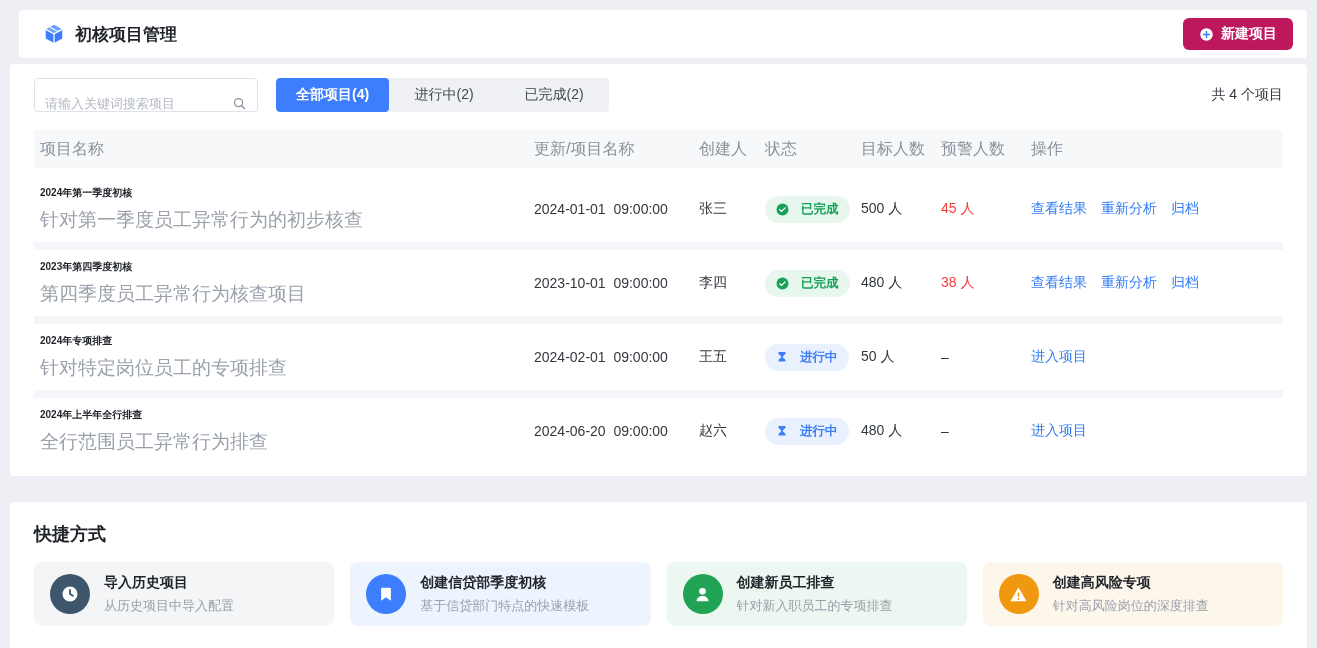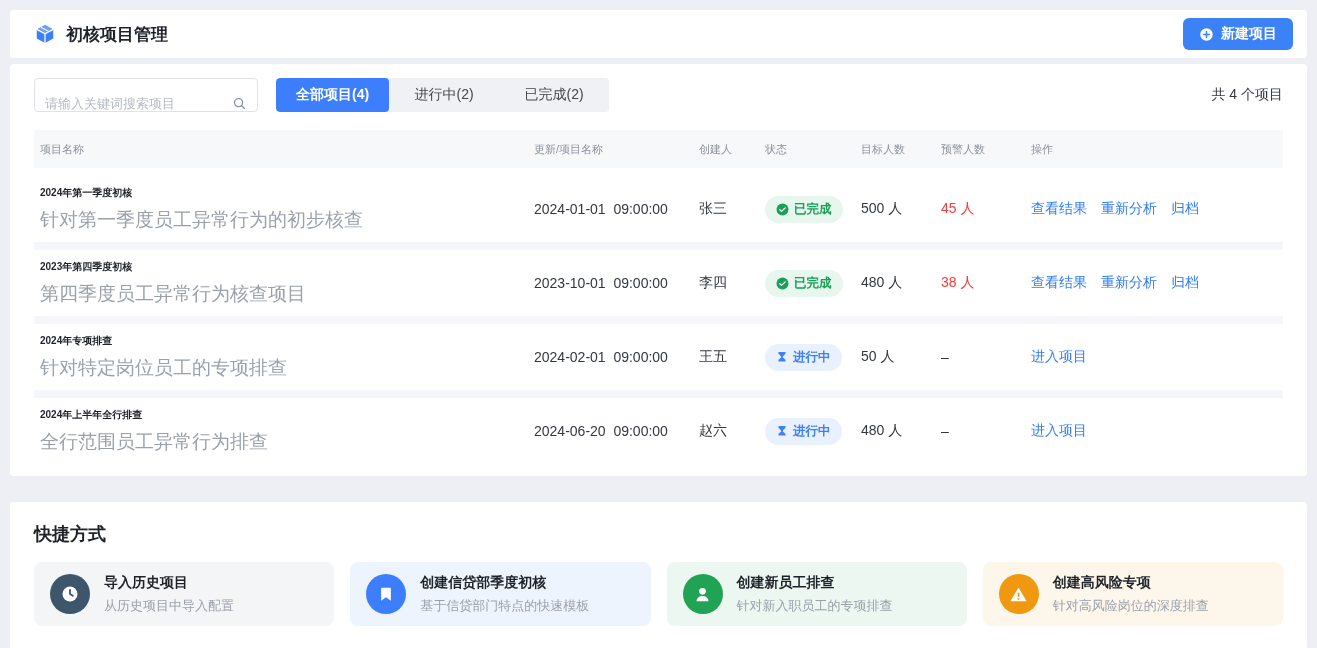--- a/index.html
+++ b/index.html
@@ -9,26 +9,26 @@
     font-family: "Liberation Sans", "DejaVu Sans", sans-serif;
     color: #20242b;
     overflow: hidden;
   }
   .page { padding: 10px; display: flex; flex-direction: column; height: 100%; }
 
   
   .header-bar {
     background: #fff; border-radius: 4px; height: 48px; flex: 0 0 48px;
     display: flex; align-items: center; justify-content: space-between;
-    padding: 0 14px 0 24px; margin-bottom: 6px;
+    padding: 0 14px 0 24px; margin-bottom: 6px; margin-left: 9px;
   }
   .header-left { display: flex; align-items: center; gap: 10px; }
   .app-title { font-size: 17px; font-weight: bold; color: #1f2329; }
   .btn-primary {
-    background: #3b82f6; color: #fff; border: none; border-radius: 6px;
+    background: #be185d; color: #fff; border: none; border-radius: 6px;
     height: 32px; padding: 0 16px; font-size: 14px; font-weight: bold;
     display: inline-flex; align-items: center; gap: 7px; cursor: pointer;
     font-family: inherit;
   }
 
   
   .main-card {
     background: #fff; border-radius: 4px; padding: 14px 24px 12px;
     flex: 0 0 404px; margin-bottom: 26px;
   }
@@ -53,34 +53,34 @@
   .toolbar-spacer { flex: 1; }
   .total-count { font-size: 14px; color: #33383f; }
 
   
   .grid-row {
     display: grid;
     grid-template-columns: 1fr 165px 66px 96px 80px 90px 252px;
     align-items: center;
   }
   .table-head {
-    background: #f7f8fa; height: 38px; color: #8b919c; font-size: 11px;
+    background: #f7f8fa; height: 38px; color: #8b919c; font-size: 16px;
     border-radius: 2px;
   }
   .cell { padding-left: 6px; }
   .rows { display: flex; flex-direction: column; gap: 8px; background: #f4f6fa; }
   .row { background: #fff; height: 66px; }
   .proj-name { font-size: 10px; font-weight: bold; color: #1f2329; margin-bottom: 7px; }
   .proj-desc { font-size: 19px; color: #9aa1ab; }
   .time-cell, .creator-cell, .target-cell { font-size: 14px; color: #33383f; white-space: pre; }
   .warning-cell { font-size: 14px; }
   .warning-cell.alert { color: #f23d3d; }
   .warning-cell.none { color: #33383f; }
   .badge {
-    display: inline-flex; align-items: center; gap: 5px;
+    display: inline-flex; align-items: center; gap: 12px;
     font-size: 12.5px; border-radius: 999px; padding: 5px 11px; font-weight: bold;
   }
   .badge.done { background: #e7f7ee; color: #18a058; }
   .badge.running { background: #e9f1fe; color: #4080f5; }
   .actions { display: flex; gap: 14px; align-items: flex-end; }
   .link { color: #2f7cf5; font-size: 14px; text-decoration: none; cursor: pointer; white-space: nowrap; }
 
   
   .shortcut-card-panel {
     background: #fff; border-radius: 4px; padding: 20px 24px 24px; flex: 0 0 142px;

